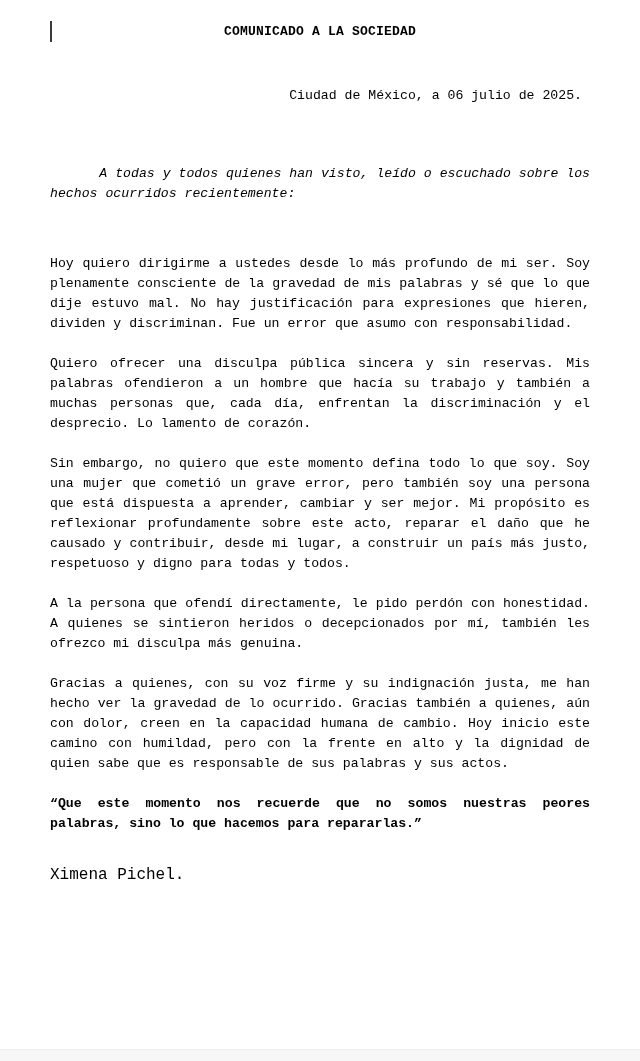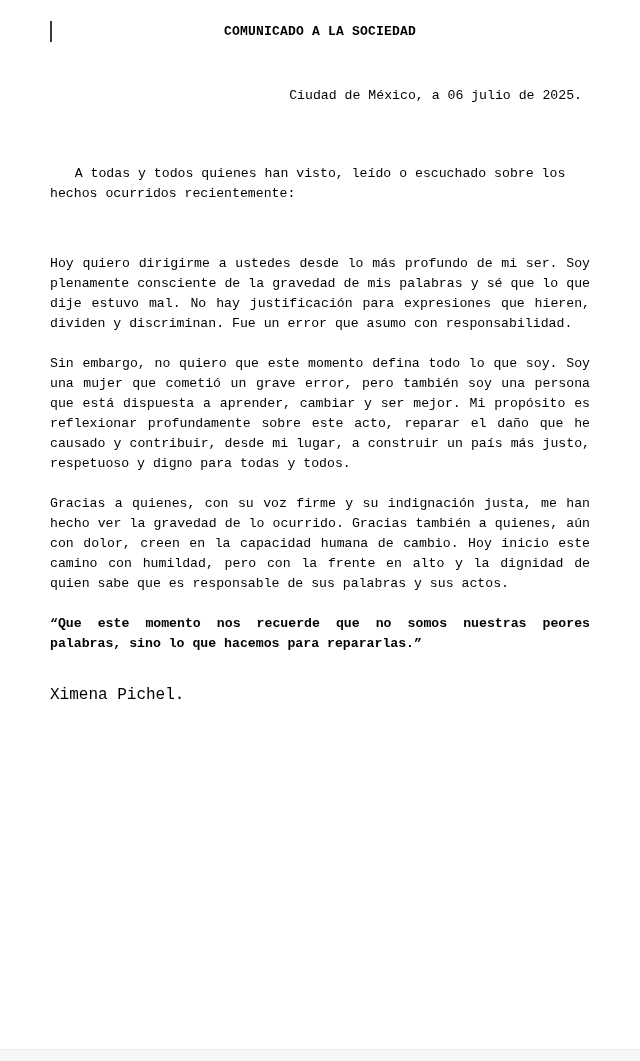--- a/index.html
+++ b/index.html
@@ -81,21 +81,21 @@
     text-align: justify;
     text-justify: inter-word;
     text-align-last: left;
     hyphens: none;
     word-spacing: 0;
   }
 
   .para.gap-large { padding-top: 50px; }
   .para.gap-small { padding-top: 10px; }
   .para.bold { font-weight: bold; }
-  .para.plain { text-align: center; }
+  .para.plain { text-align: right; font-style: italic; }
 
   .sig {
     margin: 0;
     padding-top: 31px;
     font-size: 16px;
     line-height: 20px;
     text-align: left;
     white-space: pre;
   }
 </style>
@@ -109,24 +109,26 @@
   <div class="doc-body">
 
     <h1 class="doc-title">COMUNICADO A LA SOCIEDAD</h1>
 
     <p class="date-line">Ciudad de México, a 06 julio de 2025.</p>
 
     <p class="para gap-large plain">A todas y todos quienes han visto, leído o escuchado sobre los hechos ocurridos recientemente:</p>
 
     <p class="para gap-large">Hoy quiero dirigirme a ustedes desde lo más profundo de mi ser. Soy plenamente consciente de la gravedad de mis palabras y sé que lo que dije estuvo mal. No hay justificación para expresiones que hieren, dividen y discriminan. Fue un error que asumo con responsabilidad.</p>
 
+    <p class="para">Quiero ofrecer una disculpa pública sincera y sin reservas. Mis palabras ofendieron a un hombre que hacía su trabajo y también a muchas personas que, cada día, enfrentan la discriminación y el desprecio. Lo lamento de corazón.</p>
 
     <p class="para">Sin embargo, no quiero que este momento defina todo lo que soy. Soy una mujer que cometió un grave error, pero también soy una persona que está dispuesta a aprender, cambiar y ser mejor. Mi propósito es reflexionar profundamente sobre este acto, reparar el daño que he causado y contribuir, desde mi lugar, a construir un país más justo, respetuoso y digno para todas y todos.</p>
 
 
+    <p class="para">A la persona que ofendí directamente, le pido perdón con honestidad. A quienes se sintieron heridos o decepcionados por mí, también les ofrezco mi disculpa más genuina.</p>
 
     <p class="para">Gracias a quienes, con su voz firme y su indignación justa, me han hecho ver la gravedad de lo ocurrido. Gracias también a quienes, aún con dolor, creen en la capacidad humana de cambio. Hoy inicio este camino con humildad, pero con la frente en alto y la dignidad de quien sabe que es responsable de sus palabras y sus actos.</p>
 
     <p class="para bold">“Que este momento nos recuerde que no somos nuestras peores palabras, sino lo que hacemos para repararlas.”</p>
 
 
     <p class="sig">Ximena Pichel.</p>
 
   </div>
 

